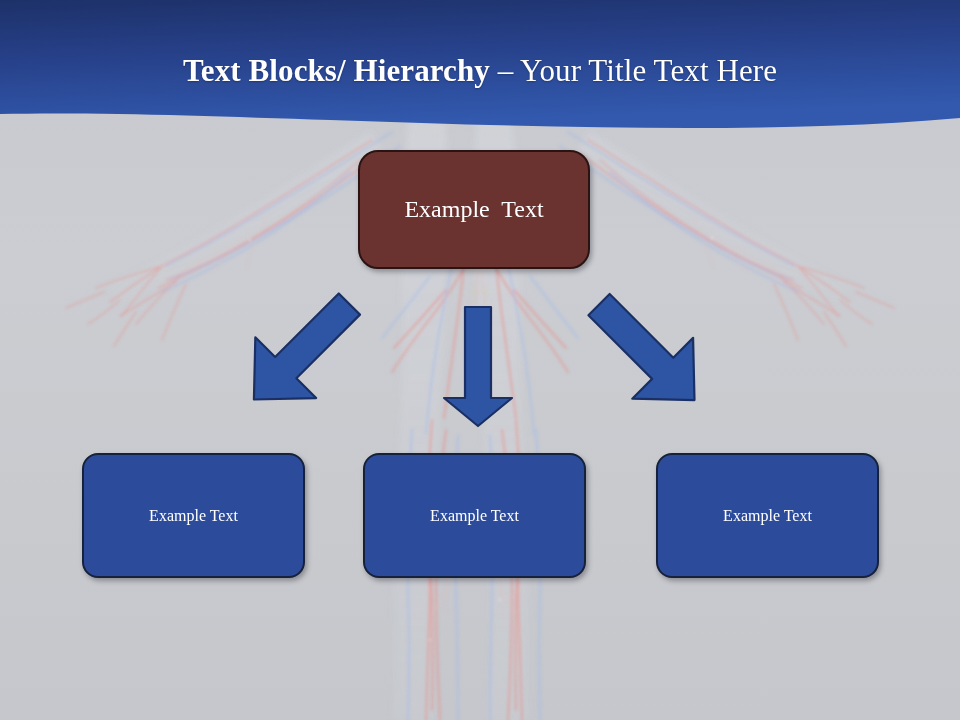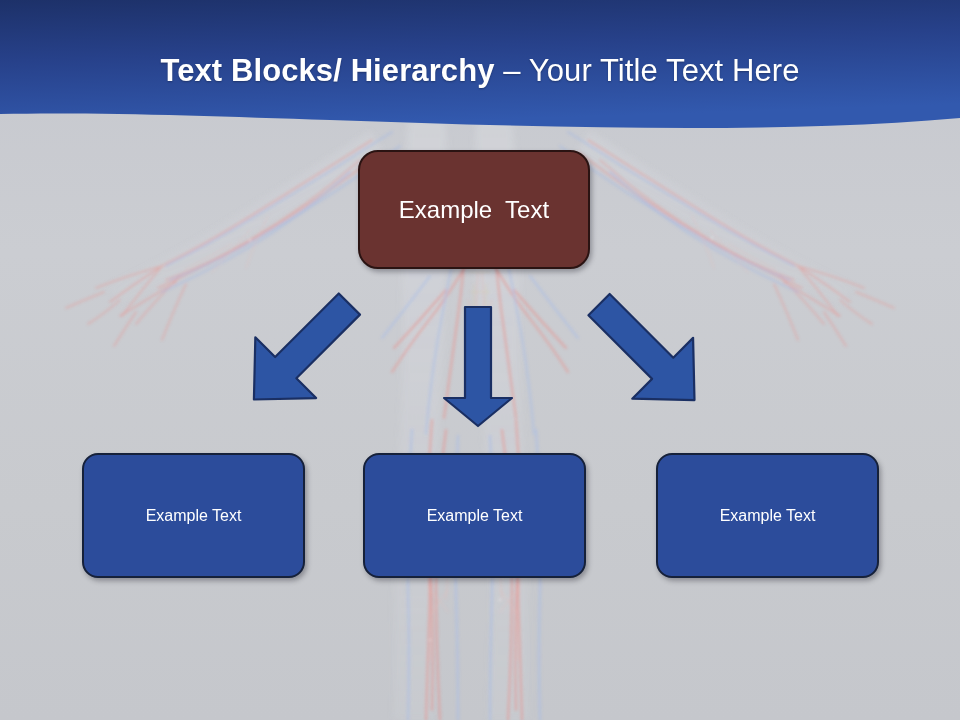--- a/index.html
+++ b/index.html
@@ -10,20 +10,21 @@
   body {
     font-family: "Liberation Sans", sans-serif;
   }
 
   .slide {
     position: relative;
     width: 960px;
     height: 720px;
     overflow: hidden;
     background: #b91c1c;
+    font-family: Liberation Serif, serif;
   }
 
   
   .bg-layer {
     position: absolute;
     inset: 0;
     background: linear-gradient(180deg, #c6c8ce 0%, #cbcdd2 35%, #c8cace 70%, #c5c7cc 100%);
   }
   .bg-art {
     position: absolute;

